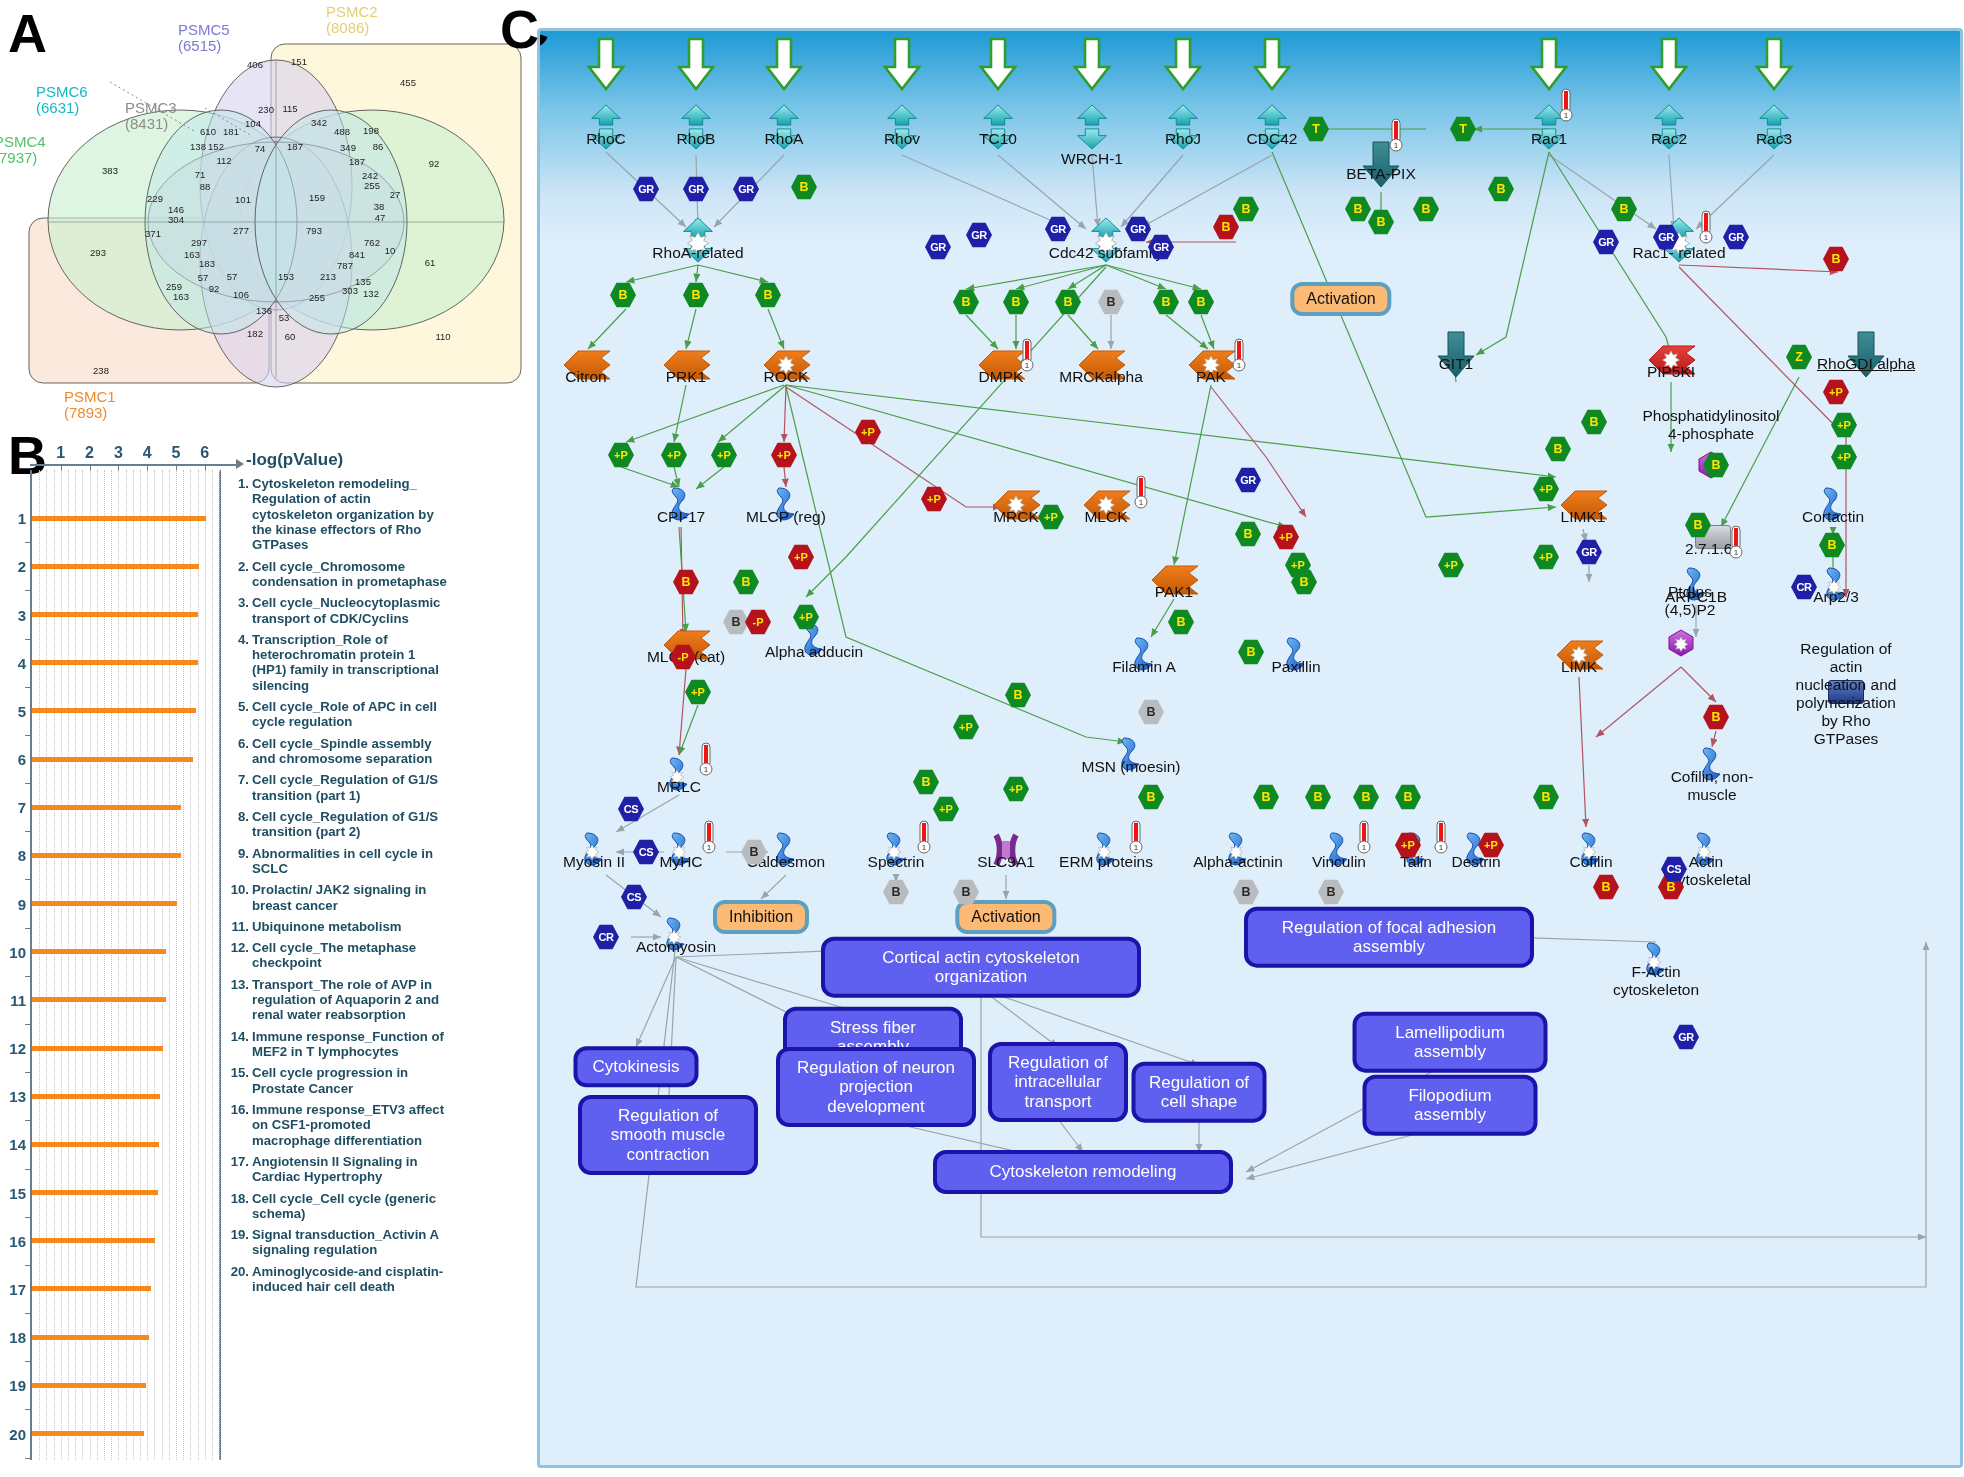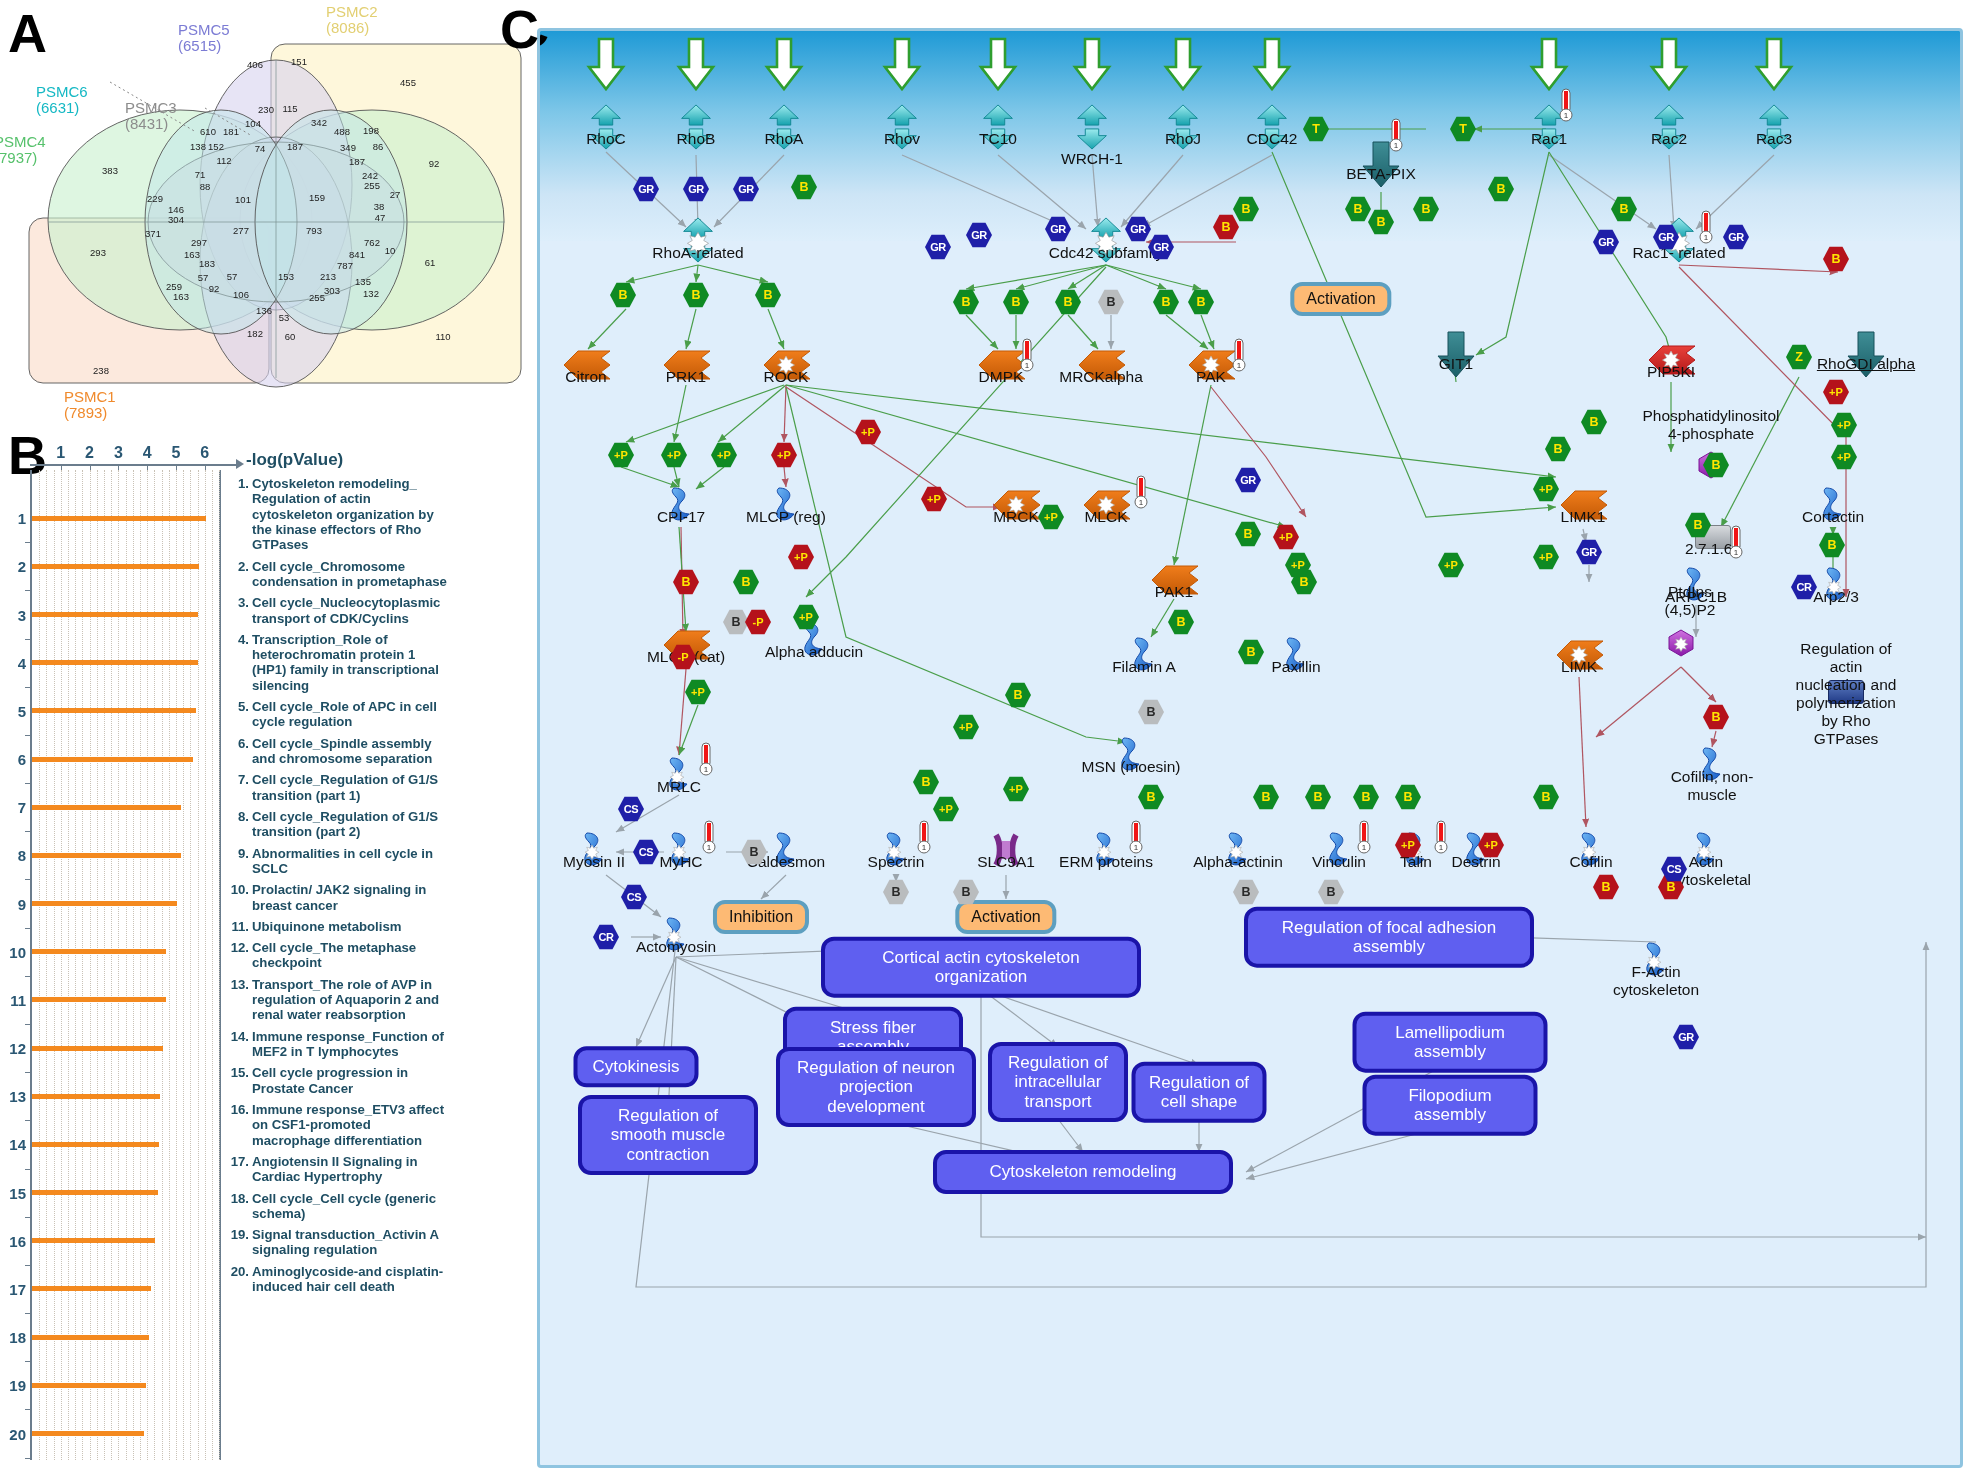--- a/index.html
+++ b/index.html
@@ -171,21 +171,21 @@
       <div class="vn" style="left: 207px; top: 263px;">183</div>
       <div class="vn" style="left: 345px; top: 265px;">787</div>
       <div class="vn" style="left: 203px; top: 277px;">57</div>
       <div class="vn" style="left: 232px; top: 276px;">57</div>
       <div class="vn" style="left: 286px; top: 276px;">153</div>
       <div class="vn" style="left: 328px; top: 276px;">213</div>
       <div class="vn" style="left: 363px; top: 281px;">135</div>
       <div class="vn" style="left: 174px; top: 286px;">259</div>
       <div class="vn" style="left: 214px; top: 288px;">92</div>
       <div class="vn" style="left: 241px; top: 294px;">106</div>
-      <div class="vn" style="left: 332px; top: 290px;">303</div>
+      <div class="vn" style="left: 350px; top: 290px;">303</div>
       <div class="vn" style="left: 371px; top: 293px;">132</div>
       <div class="vn" style="left: 181px; top: 296px;">163</div>
       <div class="vn" style="left: 317px; top: 297px;">255</div>
       <div class="vn" style="left: 264px; top: 310px;">136</div>
       <div class="vn" style="left: 284px; top: 317px;">53</div>
       <div class="vn" style="left: 255px; top: 333px;">182</div>
       <div class="vn" style="left: 290px; top: 336px;">60</div>
       <div class="vn" style="left: 443px; top: 336px;">110</div>
       <div class="vn" style="left: 101px; top: 347px; margin-top: 23px;">238</div>
     </div>

